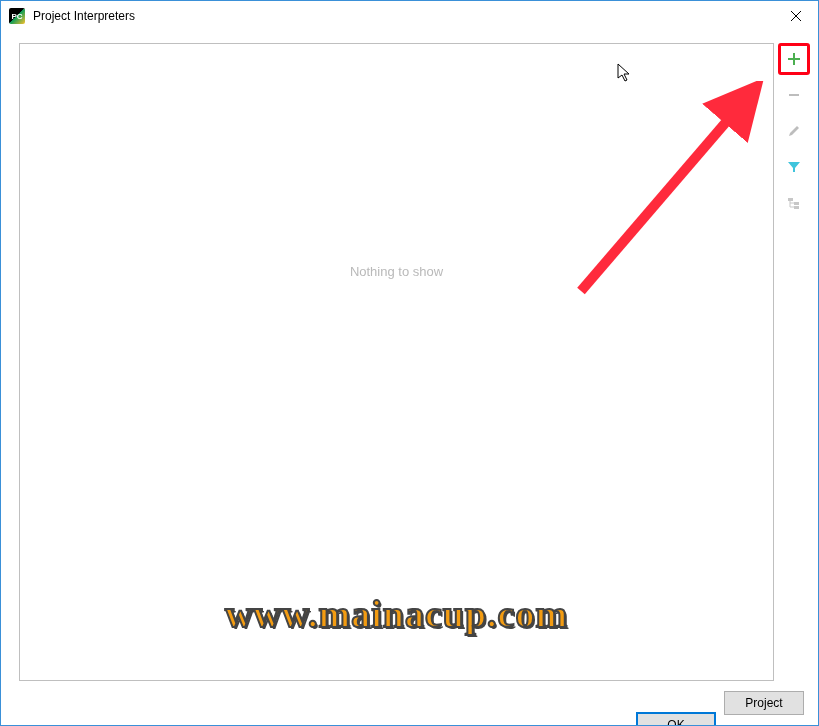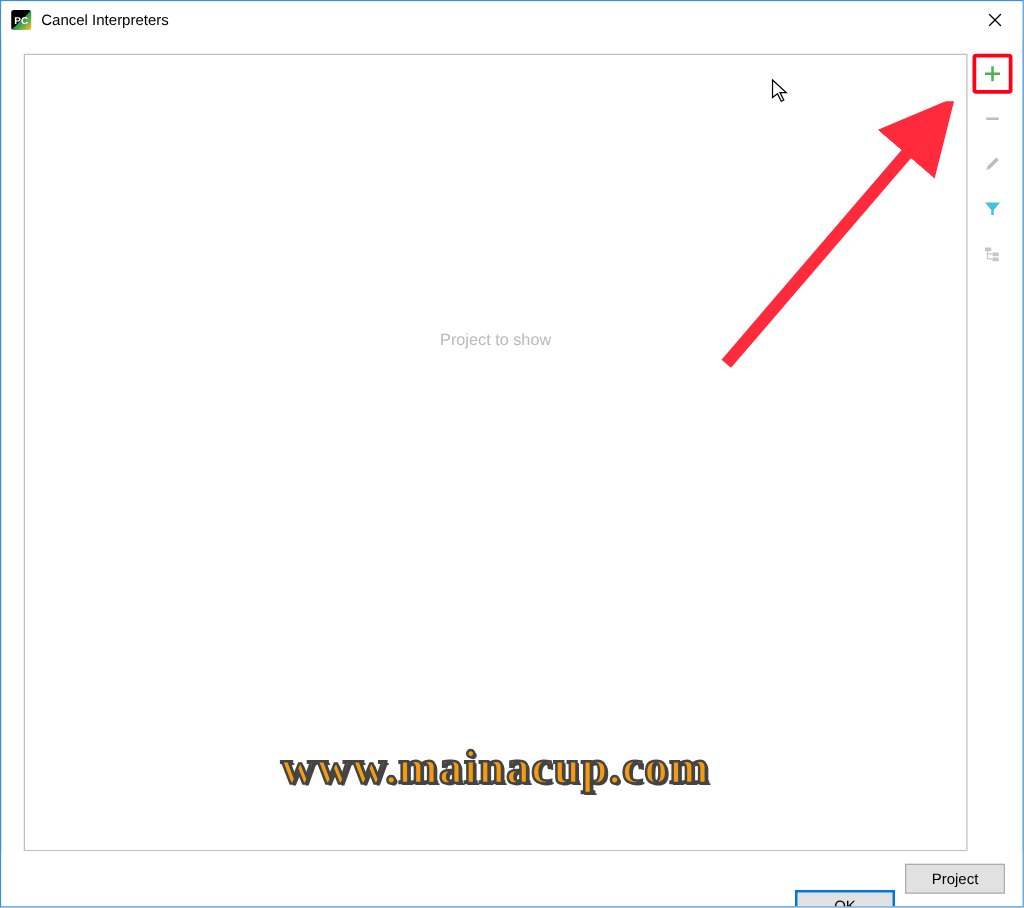--- a/index.html
+++ b/index.html
@@ -139,32 +139,32 @@
       left: 616px;
       top: 62px;
       pointer-events: none;
     }
   </style>
 </head>
 <body>
 
 <div class="titlebar">
   <div class="app-icon">PC</div>
-  <div class="title-text">Cancel Interpreters</div>
+  <div class="title-text">Project Interpreters</div>
   <div class="titlebar-spacer"></div>
   <div class="close-btn">
     <svg width="10" height="10" viewBox="0 0 10 10">
       <line x1="0" y1="0" x2="10" y2="10" stroke-width="1"></line>
       <line x1="10" y1="0" x2="0" y2="10" stroke-width="1"></line>
     </svg>
   </div>
 </div>
 
 <div class="content-wrap">
-  <div class="empty-text">Project to show</div>
+  <div class="empty-text">Nothing to show</div>
   <div class="watermark">www.mainacup.com</div>
 </div>
 
 <div class="side-toolbar">
   <div class="tool-btn add-highlight" title="Add">
     <svg width="14" height="14" viewBox="0 0 14 14">
       <line x1="7" y1="1" x2="7" y2="13" stroke="#4caf50" stroke-width="2"></line>
       <line x1="1" y1="7" x2="13" y2="7" stroke="#4caf50" stroke-width="2"></line>
     </svg>
   </div>

